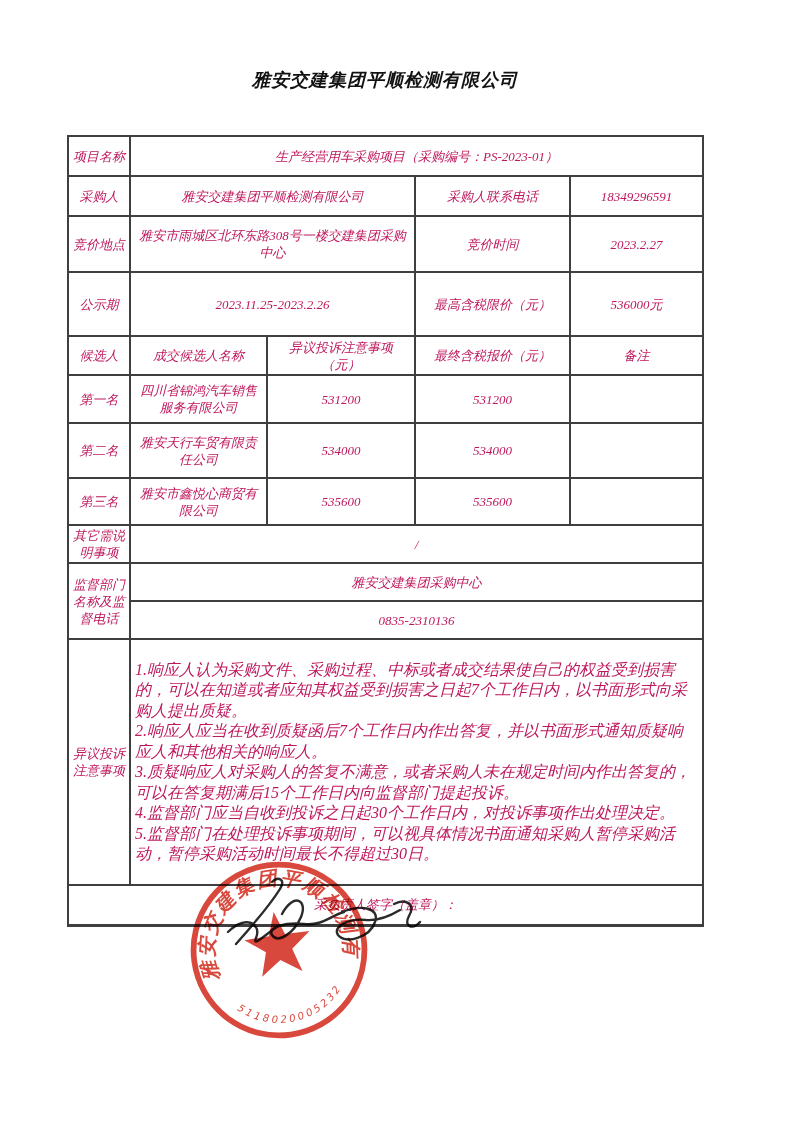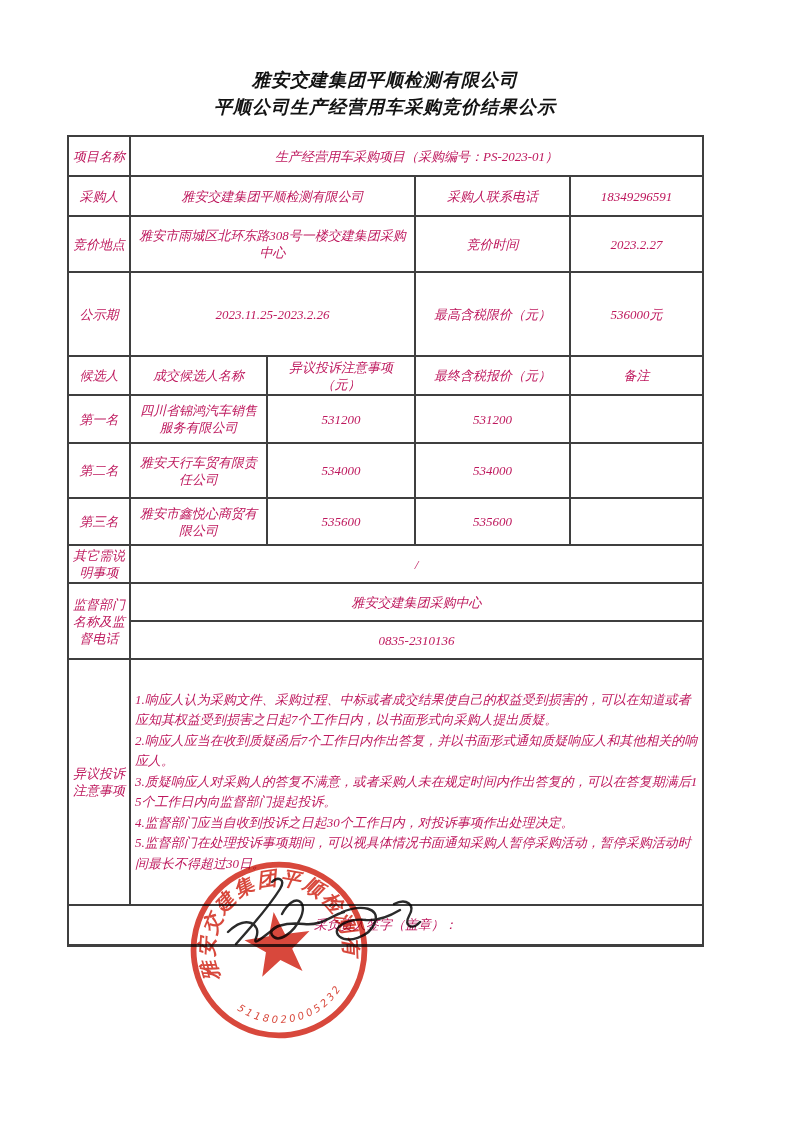--- a/index.html
+++ b/index.html
@@ -33,21 +33,21 @@
     text-align:center;
     vertical-align:middle;
     word-break:break-all;
     line-height:17px;
   }
   table.doc{border:2px solid #3f3f3f;}
   td.al{text-align:left;border-radius:7px;}
   td.ar{text-align:right;padding-right:2px;}
   td.lbl{padding:1px 3px;}
   td.objection-cell{padding:4px 6px;}
-  .obj-item{margin:0;text-align:left;line-height:20.5px;font-size:13px;}
+  .obj-item{margin:0;text-align:left;line-height:20.5px;font-size:16px;}
   tr.last-row td{border-bottom:3px solid #3f3f3f;}
   .stamp{
     position:absolute;left:183px;top:854px;width:192px;height:192px;
     transform:rotate(-8deg);
     opacity:.92;
     mix-blend-mode:multiply;
     z-index:5;
   }
   .signature{
     position:absolute;left:212px;top:872px;width:210px;height:90px;
@@ -55,21 +55,20 @@
     z-index:6;
   }
 </style>
 </head>
 <body>
 
 <div class="page">
 
   <div class="title-block">
     <div>雅安交建集团平顺检测有限公司</div>
-    <div>平顺公司生产经营用车采购竞价结果公示</div>
   </div>
 
   <table class="doc">
     <colgroup>
       <col style="width:62px">
         <col style="width:137px">
         <col style="width:148px">
         <col style="width:155px">
         <col style="width:133px">
     </colgroup>
@@ -83,21 +82,21 @@
         <td class="al" colspan="2">雅安交建集团平顺检测有限公司</td>
         <td>采购人联系电话</td>
         <td>18349296591</td>
       </tr>
       <tr style="height:56px">
         <td class="lbl">竞价地点</td>
         <td class="al" colspan="2">雅安市雨城区北环东路308号一楼交建集团采购中心</td>
         <td>竞价时间</td>
         <td>2023.2.27</td>
       </tr>
-      <tr style="height:84px">
+      <tr style="height:64px">
         <td class="lbl">公示期</td>
         <td class="al" colspan="2">2023.11.25-2023.2.26</td>
         <td>最高含税限价（元）</td>
         <td>536000元</td>
       </tr>
       <tr style="height:39px">
         <td>候选人</td>
         <td class="ar">成交候选人名称</td>
         <td>异议投诉注意事项（元）</td>
         <td>最终含税报价（元）</td>

